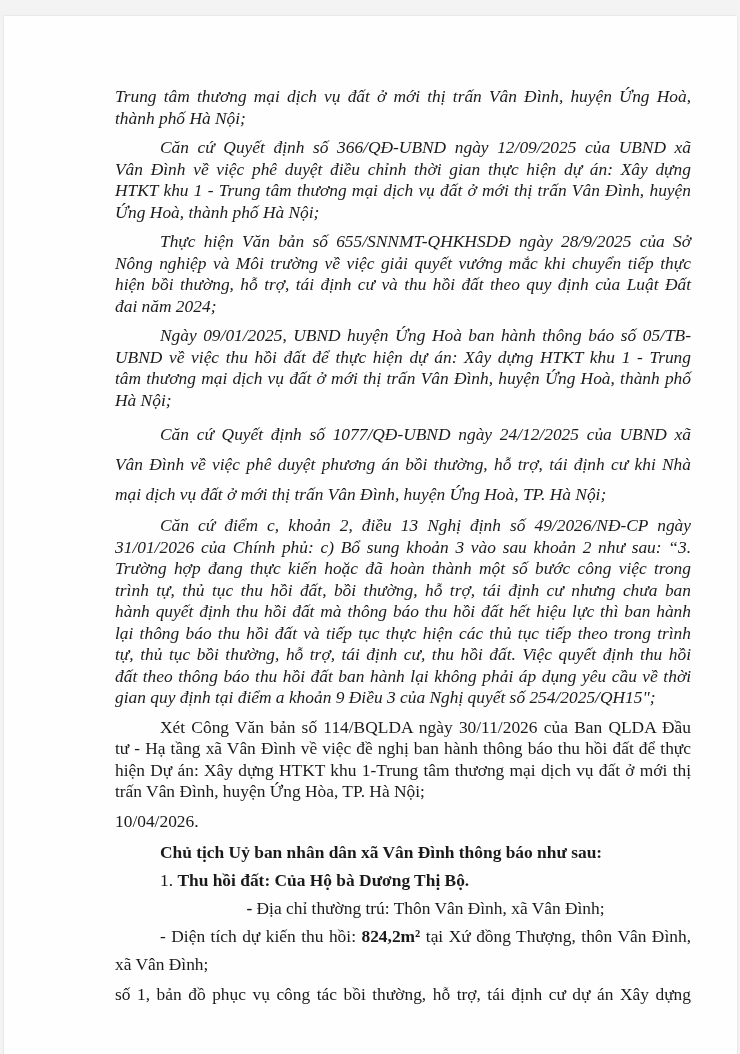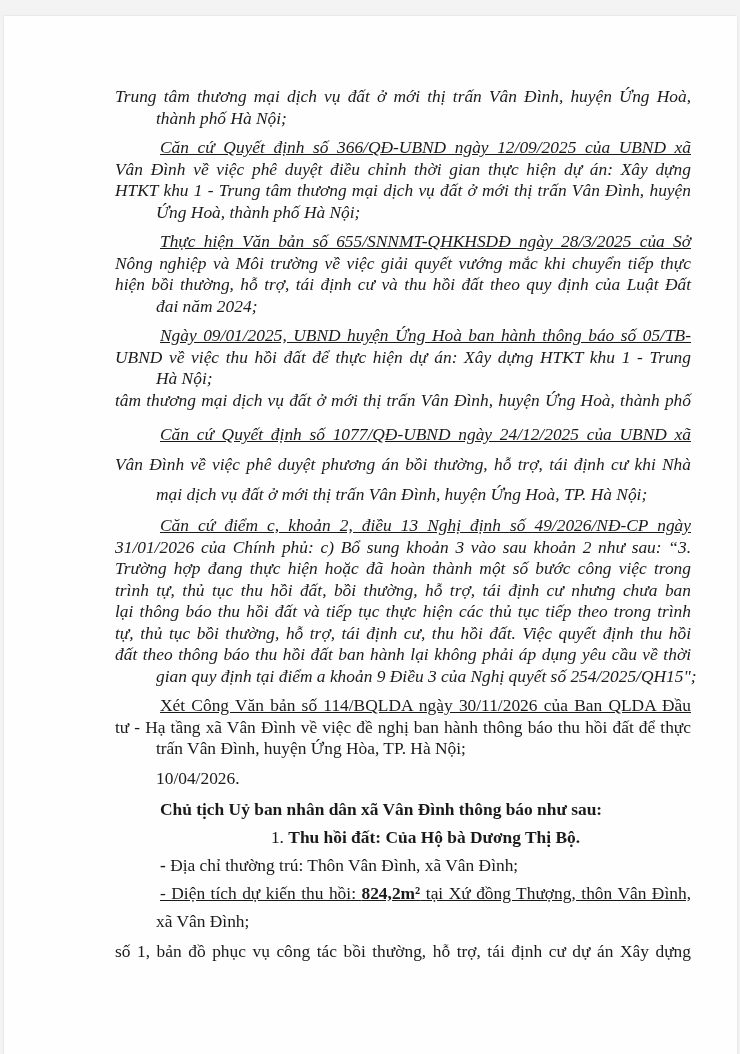--- a/index.html
+++ b/index.html
@@ -38,22 +38,22 @@
   }
   .it { font-style: italic; }
   .wide { line-height: 30px; margin-bottom: 6px; }
   .b { font-weight: bold; }
   .line {
     display: block;
     text-align: justify;
     text-align-last: justify;
     white-space: nowrap;
   }
-  .line.last { text-align-last: left; margin-left: 41px; }
-  .line.ind { padding-left: 45px; text-decoration: underline; }
+  .line.last { text-align-last: left; }
+  .line.ind { padding-left: 45px; }
   .row { line-height: 28px; }
 </style>
 </head>
 <body>
 
 <div class="page">
   <div class="content">
 
     <div class="p it">
       <span class="line">Trung tâm thương mại dịch vụ đất ở mới thị trấn Vân Đình, huyện Ứng Hoà,</span>
@@ -61,67 +61,69 @@
     </div>
 
     <div class="p it">
       <span class="line ind">Căn cứ Quyết định số 366/QĐ-UBND ngày 12/09/2025 của UBND xã</span>
       <span class="line">Vân Đình về việc phê duyệt điều chỉnh thời gian thực hiện dự án: Xây dựng</span>
       <span class="line">HTKT khu 1 - Trung tâm thương mại dịch vụ đất ở mới thị trấn Vân Đình, huyện</span>
       <span class="line last">Ứng Hoà, thành phố Hà Nội;</span>
     </div>
 
     <div class="p it">
-      <span class="line ind">Thực hiện Văn bản số 655/SNNMT-QHKHSDĐ ngày 28/3/2025 của Sở</span>
+      <span class="line ind">Thực hiện Văn bản số 655/SNNMT-QHKHSDĐ ngày 28/9/2025 của Sở</span>
       <span class="line">Nông nghiệp và Môi trường về việc giải quyết vướng mắc khi chuyển tiếp thực</span>
       <span class="line">hiện bồi thường, hỗ trợ, tái định cư và thu hồi đất theo quy định của Luật Đất</span>
       <span class="line last">đai năm 2024;</span>
     </div>
 
     <div class="p it">
       <span class="line ind">Ngày 09/01/2025, UBND huyện Ứng Hoà ban hành thông báo số 05/TB-</span>
       <span class="line">UBND về việc thu hồi đất để thực hiện dự án: Xây dựng HTKT khu 1 - Trung</span>
+      <span class="line">tâm thương mại dịch vụ đất ở mới thị trấn Vân Đình, huyện Ứng Hoà, thành phố</span>
       <span class="line last">Hà Nội;</span>
-      <span class="line">tâm thương mại dịch vụ đất ở mới thị trấn Vân Đình, huyện Ứng Hoà, thành phố</span>
     </div>
 
     <div class="p it wide">
       <span class="line ind">Căn cứ Quyết định số 1077/QĐ-UBND ngày 24/12/2025 của UBND xã</span>
       <span class="line">Vân Đình về việc phê duyệt phương án bồi thường, hỗ trợ, tái định cư khi Nhà</span>
       <span class="line last">mại dịch vụ đất ở mới thị trấn Vân Đình, huyện Ứng Hoà, TP. Hà Nội;</span>
     </div>
 
     <div class="p it">
       <span class="line ind">Căn cứ điểm c, khoản 2, điều 13 Nghị định số 49/2026/NĐ-CP ngày</span>
       <span class="line">31/01/2026 của Chính phủ: c) Bổ sung khoản 3 vào sau khoản 2 như sau: “3.</span>
-      <span class="line">Trường hợp đang thực hiện hoặc đã hoàn thành một số bước công việc trong</span>
+      <span class="line">Trường hợp đang thực kiến hoặc đã hoàn thành một số bước công việc trong</span>
       <span class="line">trình tự, thủ tục thu hồi đất, bồi thường, hỗ trợ, tái định cư nhưng chưa ban</span>
+      <span class="line">hành quyết định thu hồi đất mà thông báo thu hồi đất hết hiệu lực thì ban hành</span>
       <span class="line">lại thông báo thu hồi đất và tiếp tục thực hiện các thủ tục tiếp theo trong trình</span>
       <span class="line">tự, thủ tục bồi thường, hỗ trợ, tái định cư, thu hồi đất. Việc quyết định thu hồi</span>
       <span class="line">đất theo thông báo thu hồi đất ban hành lại không phải áp dụng yêu cầu về thời</span>
       <span class="line last">gian quy định tại điểm a khoản 9 Điều 3 của Nghị quyết số 254/2025/QH15";</span>
     </div>
 
     <div class="p">
       <span class="line ind">Xét Công Văn bản số 114/BQLDA ngày 30/11/2026 của Ban QLDA Đầu</span>
       <span class="line">tư - Hạ tầng xã Vân Đình về việc đề nghị ban hành thông báo thu hồi đất để thực</span>
+      <span class="line">hiện Dự án: Xây dựng HTKT khu 1-Trung tâm thương mại dịch vụ đất ở mới thị</span>
       <span class="line last">trấn Vân Đình, huyện Ứng Hòa, TP. Hà Nội;</span>
     </div>
 
     <div class="p">
       <span class="line last">10/04/2026.</span>
     </div>
 
     <div class="row b" style="padding-left:45px; margin-top:-2px;">Chủ tịch Uỷ ban nhân dân xã Vân Đình thông báo như sau:</div>
 
-    <div class="row" style="padding-left:45px;text-align:center;">
+    <div class="row" style="padding-left:45px;">
       <span>1. </span><span class="b">Thu hồi đất: Của Hộ bà Dương Thị Bộ.</span>
     </div>
 
-    <div class="row" style="padding-left:45px;">
+    <div class="row" style="padding-left:45px;text-align:center;">
       <span class="b">- </span><span>Địa chỉ thường trú: Thôn Vân Đình, xã Vân Đình;</span>
     </div>
 
     <div>
       <span class="line row ind"><span>- Diện tích dự kiến thu hồi: </span><span class="b">824,2m²</span><span> tại Xứ đồng Thượng, thôn Vân Đình,</span></span>
       <span class="line row last">xã Vân Đình;</span>
     </div>
 
     <div style="margin-top:2px;">
       <span class="line row">số 1, bản đồ phục vụ công tác bồi thường, hỗ trợ, tái định cư dự án Xây dựng</span>

